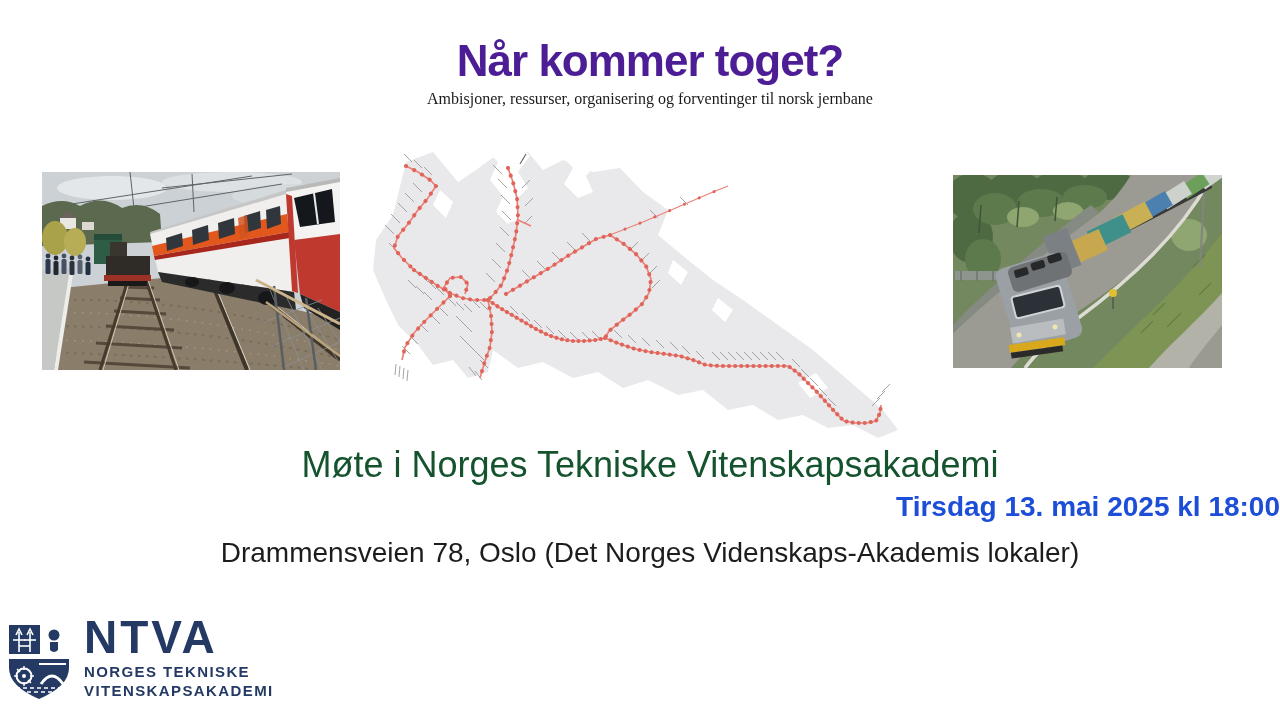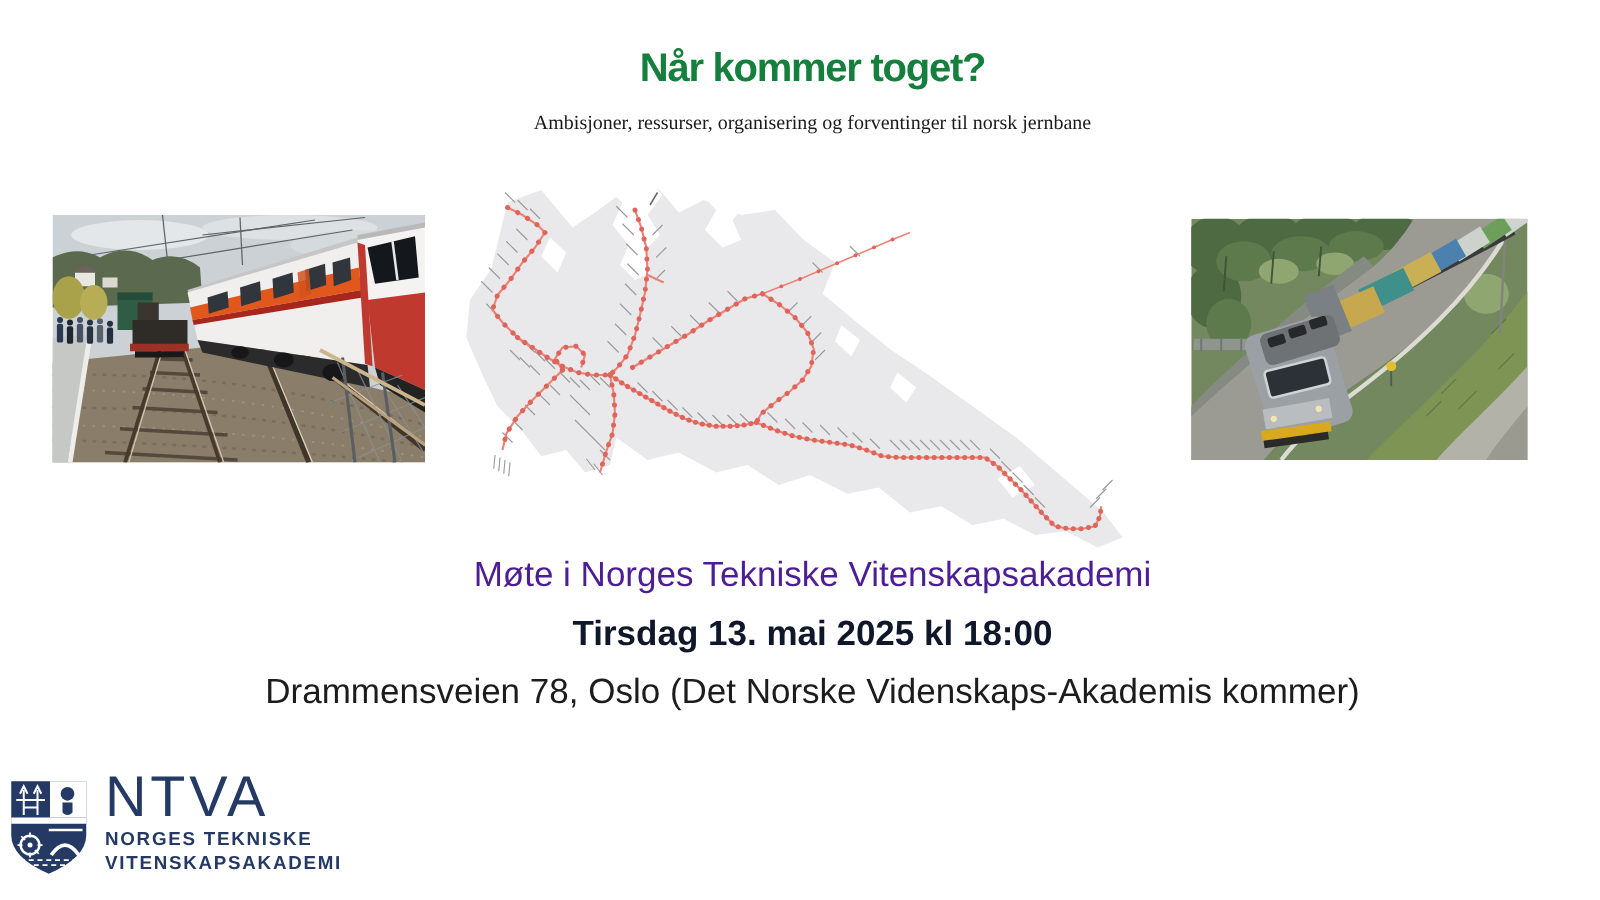--- a/index.html
+++ b/index.html
@@ -1,31 +1,31 @@
 <!DOCTYPE html>
 <html><head>
 <meta charset="utf-8">
 <style>
   html,body{margin:0;padding:0;background:#fff;}
   .slide{position:relative;width:1280px;height:720px;background:#ffffff;overflow:hidden;
          font-family:"Liberation Sans",sans-serif;color:#111;}
   .centered{position:absolute;left:20px;width:1260px;text-align:center;white-space:nowrap;}
-  .title{top:36px;font-size:32px;font-weight:700;letter-spacing:-1px;color:#15803d;}
+  .title{top:36px;font-size:44px;font-weight:700;letter-spacing:-1px;color:#4c1d95;}
   .subtitle{top:90px;font-family:"Liberation Serif",serif;font-size:16px;color:#1a1a1a;}
-  .m1{top:444px;font-size:28px;color:#4c1d95;}
-  .m2{top:491px;font-size:28px;font-weight:700;color:#0f172a;}
+  .m1{top:444px;font-size:36px;color:#14532d;}
+  .m2{top:491px;font-size:28px;font-weight:700;color:#1d4ed8;text-align:right;}
   .m3{top:537px;font-size:28px;color:#1c1c1c;}
   .photo{position:absolute;display:block;}
   .photo-left{left:42px;top:172px;width:298px;height:198px;}
   .map-box{left:368px;top:148px;width:552px;height:302px;}
   .photo-right{left:953px;top:175px;width:269px;height:193px;}
   .logo{position:absolute;left:8px;top:624px;width:230px;height:90px;}
   .logo-shield{position:absolute;left:0;top:0;width:62px;height:76px;}
   .logo-text{position:absolute;left:76px;top:-10px;color:#243A64;}
-  .logo-acronym{font-size:46px;font-weight:400;letter-spacing:3px;line-height:1;}
+  .logo-acronym{font-size:46px;font-weight:700;letter-spacing:3px;line-height:1;}
   .logo-sub{font-size:15px;font-weight:700;letter-spacing:1.4px;line-height:15px;margin-top:4px;}
   .credit{position:absolute;left:687px;top:695px;font-size:11px;color:#3d3d3d;white-space:nowrap;}
   svg{display:block;}
 </style>
 </head>
 <body>
 
 <div class="slide">
 
   <div class="centered title">Når kommer toget?</div>
@@ -311,21 +311,21 @@
       <rect x="58" y="174" width="52" height="6" fill="#2a2a28" transform="rotate(-8 84 177)"></rect>
       <circle cx="66" cy="160" r="2.5" fill="#f2e6b0"></circle>
       <circle cx="102" cy="152" r="2.5" fill="#f2e6b0"></circle>
     </g>
     <circle cx="160" cy="118" r="4" fill="#e0c030"></circle>
     <line x1="160" y1="122" x2="160" y2="134" stroke="#55584f" stroke-width="1.5"></line>
   </svg>
 
   <div class="centered m1">Møte i Norges Tekniske Vitenskapsakademi</div>
   <div class="centered m2">Tirsdag 13. mai 2025 kl 18:00</div>
-  <div class="centered m3">Drammensveien 78, Oslo (Det Norske Videnskaps-Akademis kommer)</div>
+  <div class="centered m3">Drammensveien 78, Oslo (Det Norges Videnskaps-Akademis lokaler)</div>
 
   <div class="logo">
     <svg class="logo-shield" viewBox="0 0 62 76" role="img">
       <path d="M1,1 H61 V44 Q61,62 31,75 Q1,62 1,44 Z" fill="#243A64"></path>
 
       <rect x="32" y="1" width="29" height="29" fill="#ffffff"></rect>
       <circle cx="46" cy="11" r="5.5" fill="#243A64"></circle>
       <path d="M42,18 h8 v8 q-4,4 -8,0 Z" fill="#243A64"></path>
 
       <g stroke="#ffffff" stroke-width="1.6" fill="none">

